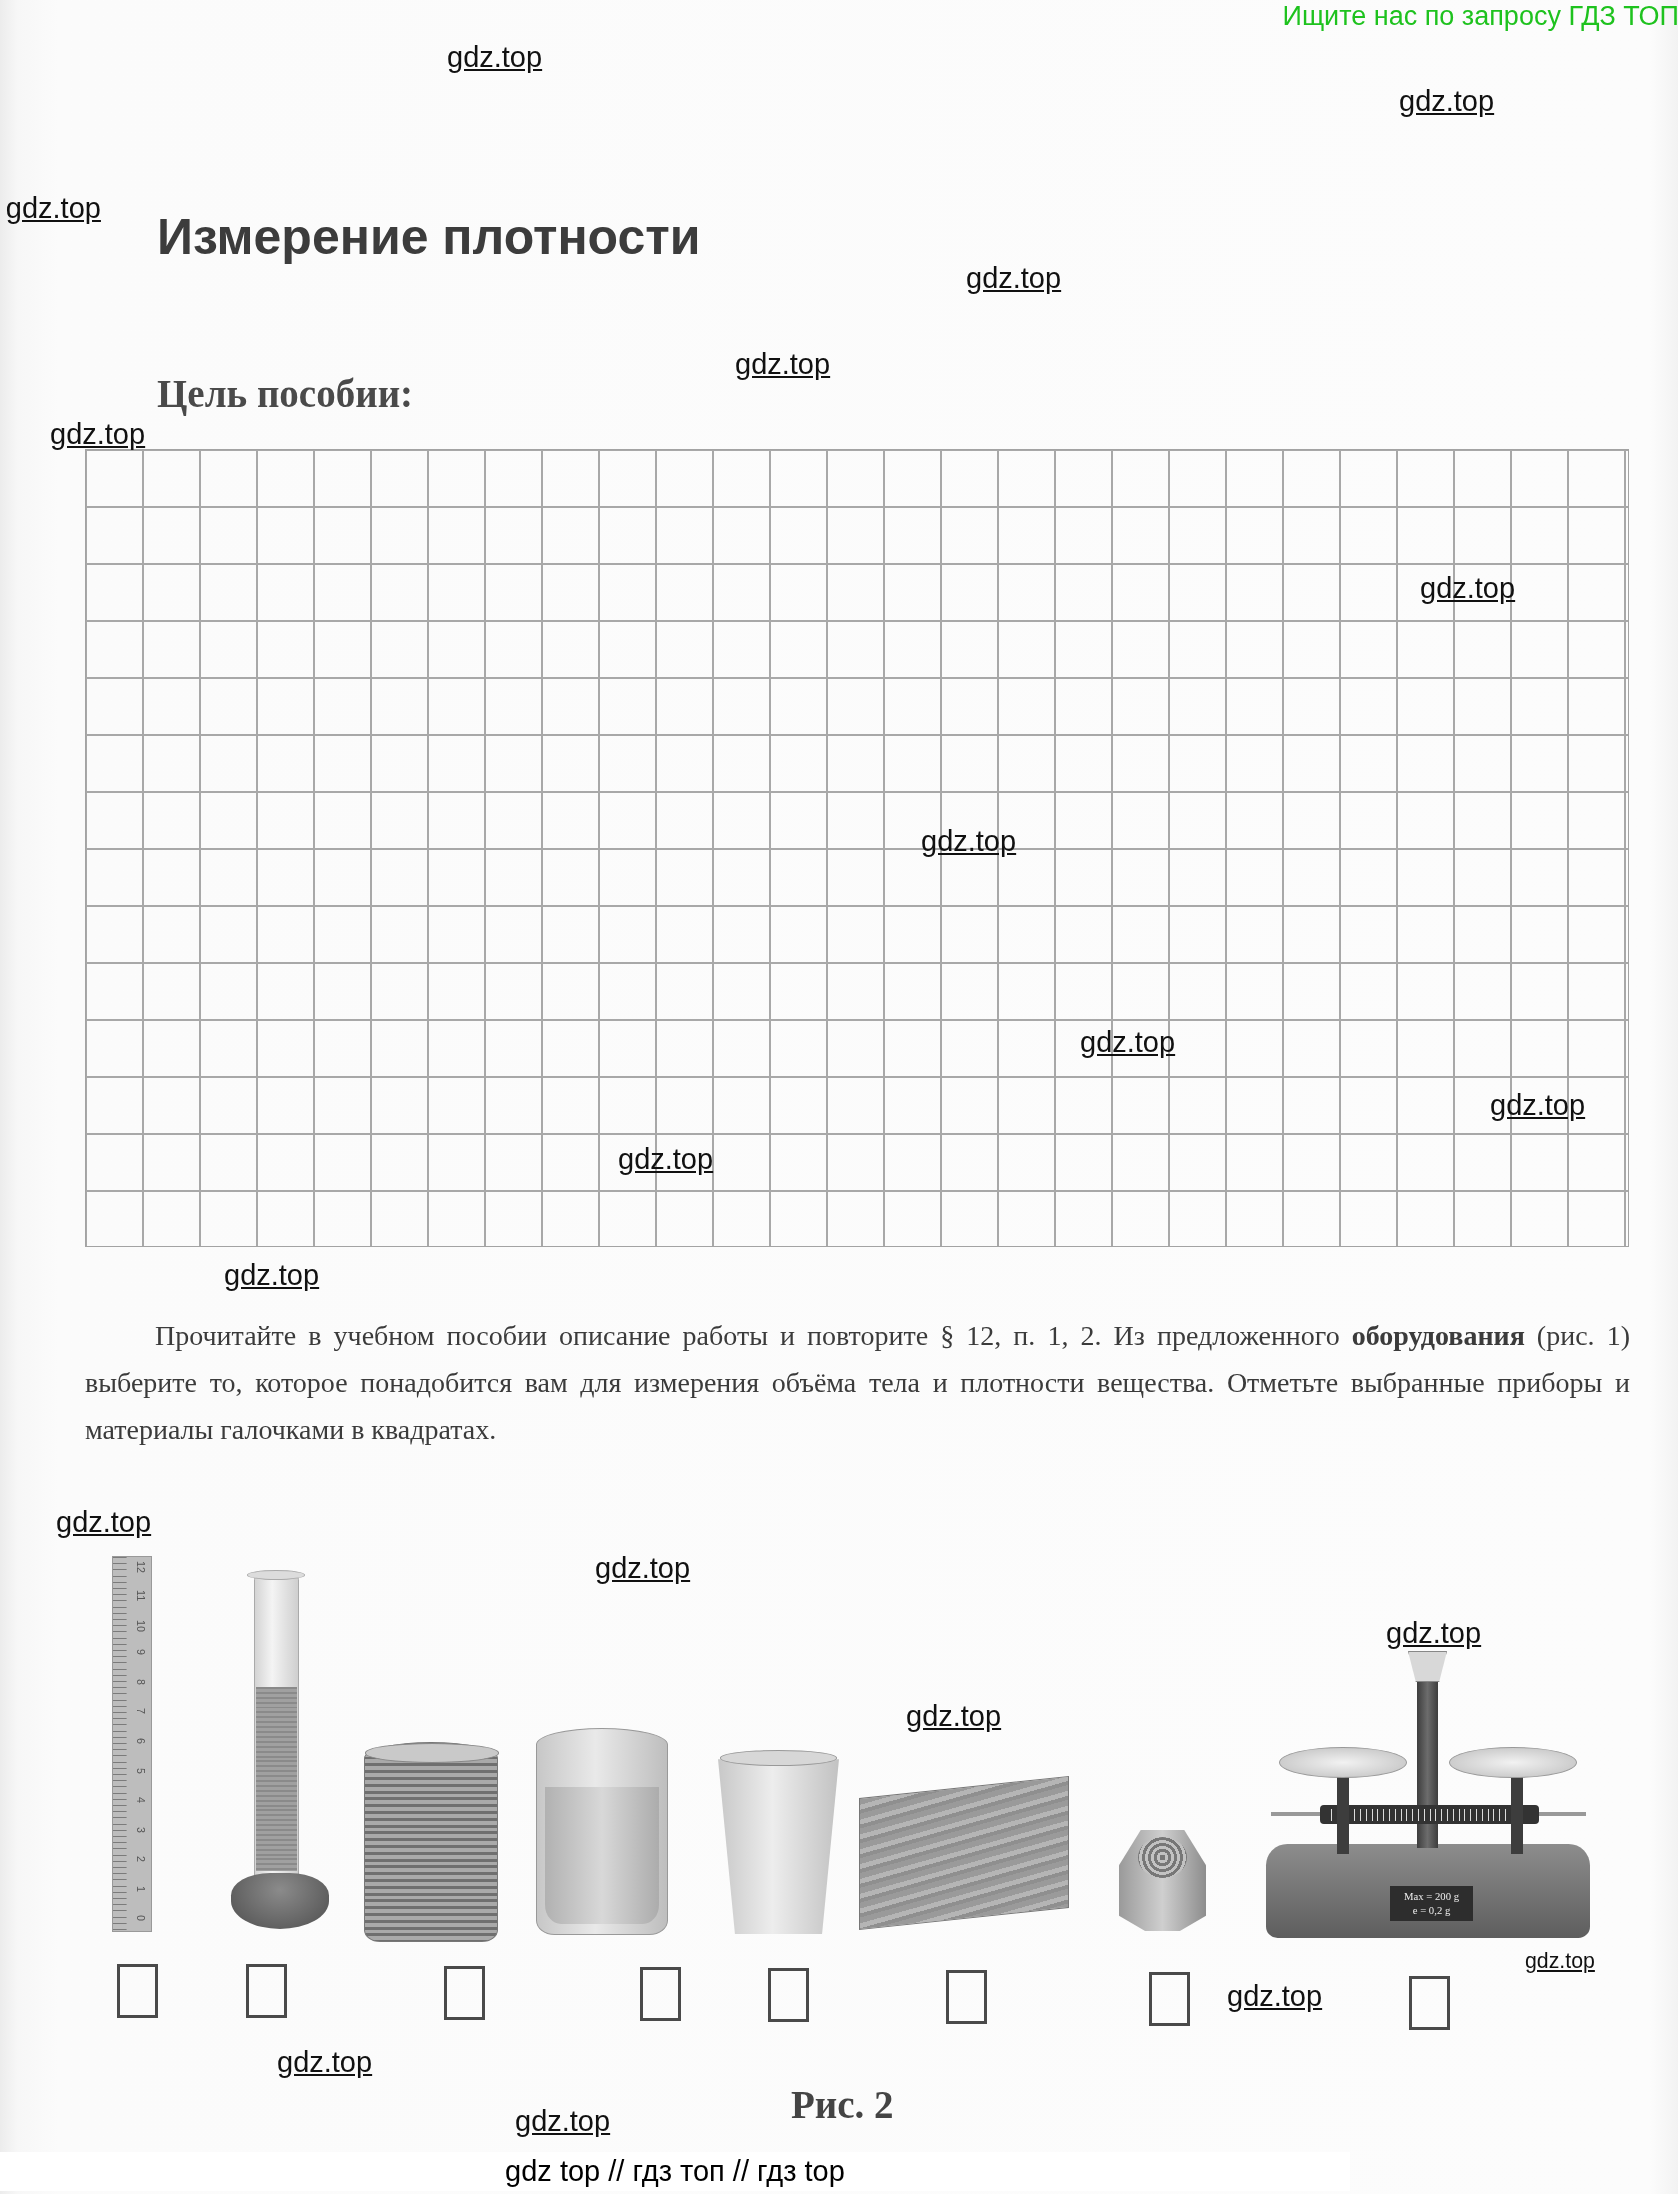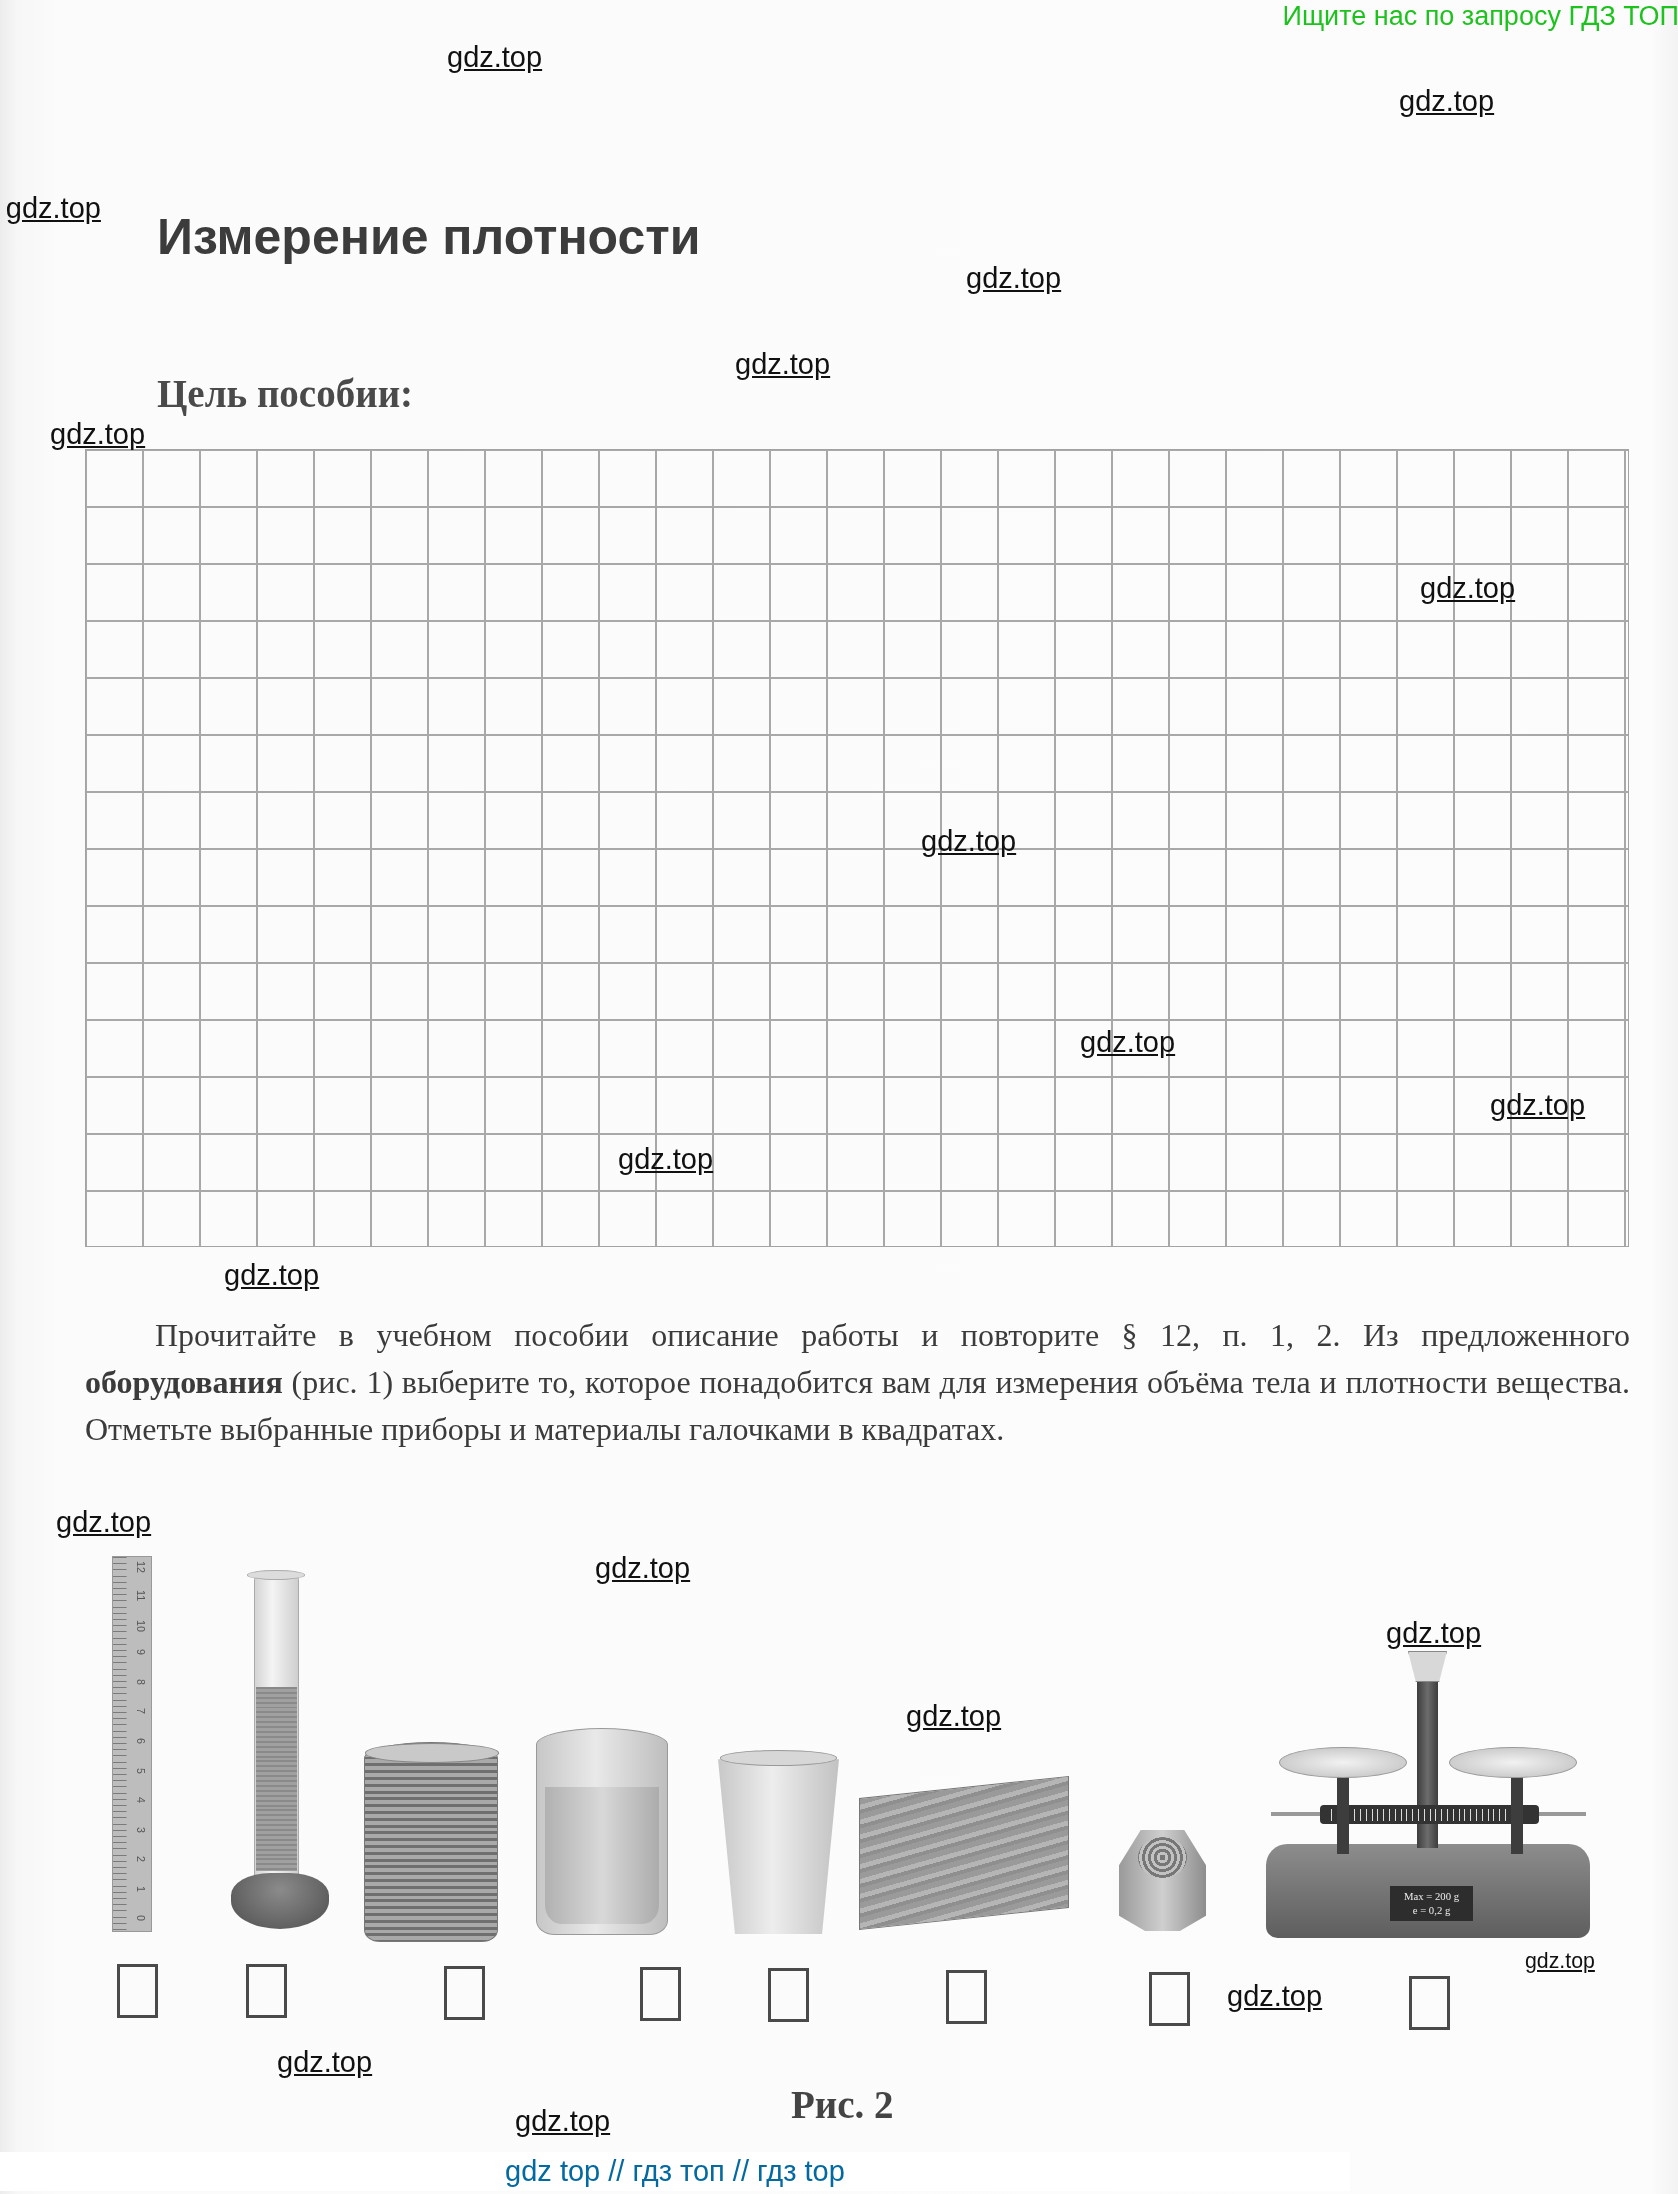--- a/index.html
+++ b/index.html
@@ -5,39 +5,39 @@
   * { margin:0; padding:0; box-sizing:border-box; }
   html, body { width:1679px; height:2195px; background:#ffffff; overflow:hidden; }
   body { position:relative; font-family:"Liberation Serif", serif; color:#3a3a3a; }
 
   .page { position:absolute; left:0; top:0; width:1679px; height:2195px;
           background: linear-gradient(90deg, #ececec 0px, #f7f7f7 17.5px, #fbfbfb 58px, #fcfcfc 1650px, #f2f2f2 1679px); }
 
   .top-banner { position:absolute; left:0; width:1679px; top:0; height:35px; text-align:right;
                 font-family:"Liberation Sans", sans-serif; font-size:27px; line-height:33px; color:#1ec21e; }
   .bottom-banner { position:absolute; left:0; width:1350px; top:2152px; height:39px; text-align:center;
-                font-family:"Liberation Sans", sans-serif; font-size:29px; line-height:39px; color:#0369a1; background:#fff; }
+                font-family:"Liberation Sans", sans-serif; font-size:29px; line-height:39px; color:#000000; background:#fff; }
 
   .lab-title { position:absolute; left:87px; top:97px; font-family:"Liberation Sans", sans-serif; font-weight:bold;
                font-size:45px; color:#444; letter-spacing:0.5px; }
   .lab-title .num { font-size:52px; margin-left:9.7px; }
   .topic { position:absolute; left:157px; top:206px; font-family:"Liberation Sans", sans-serif; font-weight:bold;
            font-size:50px; line-height:62px; color:#3c3c3c; }
   .goal { position:absolute; left:157px; top:371px; font-family:"Liberation Serif", serif; font-weight:bold;
           font-size:39px; color:#4a4a4a; }
 
   .grid { position:absolute; left:85px; top:449px; width:1544px; height:798px;
           border:1.9px solid #a3a3a3;
           background-image:
             linear-gradient(to right, #a8a8a8 1.9px, transparent 1.9px),
             linear-gradient(to bottom, #a8a8a8 1.9px, transparent 1.9px);
           background-size: 57px 57px;
           background-position:-1px -1px; }
 
-  .instructions { position:absolute; left:85px; top:1312px; width:1545px; font-size:32px; line-height:47px;
+  .instructions { position:absolute; left:85px; top:1312px; width:1545px; font-size:28px; line-height:47px;
                   color:#3b3b3b; text-align:justify; }
   .instructions .indent { display:inline-block; width:70px; }
   .instructions b { font-weight:bold; }
 
   .figure { position:absolute; left:0; top:0; width:1679px; height:2195px; pointer-events:none; }
   .item { position:absolute; }
 
   
   .ruler { left:112px; top:1556px; width:40px; height:376px; background:#bdbdbd; border:1px solid #999;
            background-image: repeating-linear-gradient(to bottom, #7b7b7b 0 1px, transparent 1px 6.2px); background-size:13.6px 100%; background-repeat:no-repeat; }

